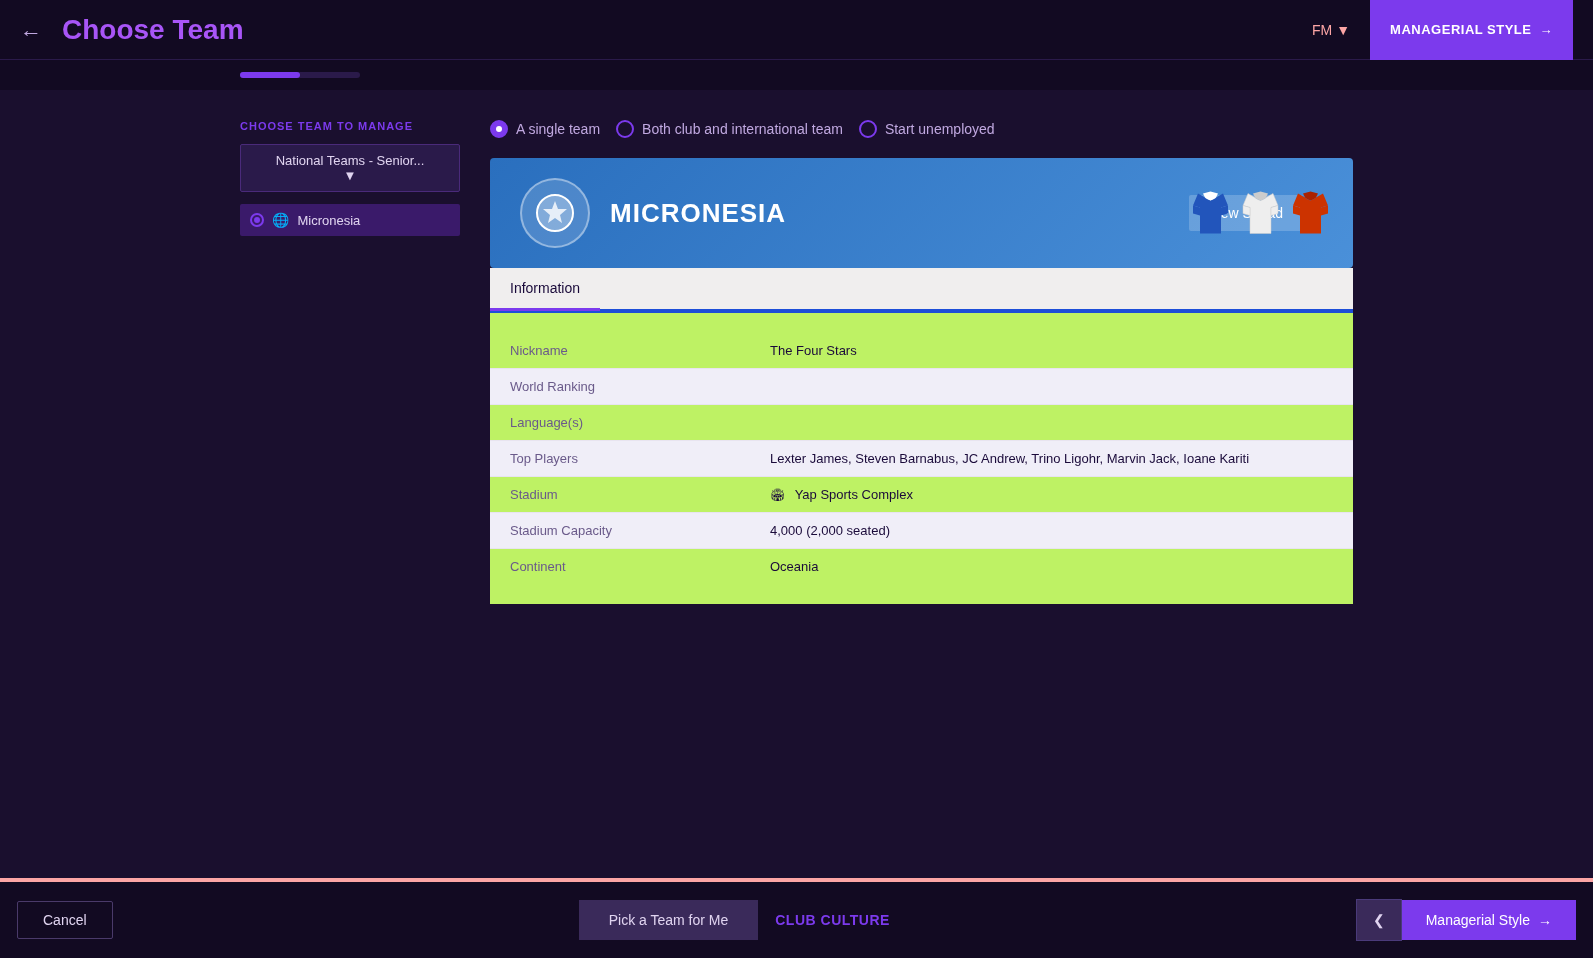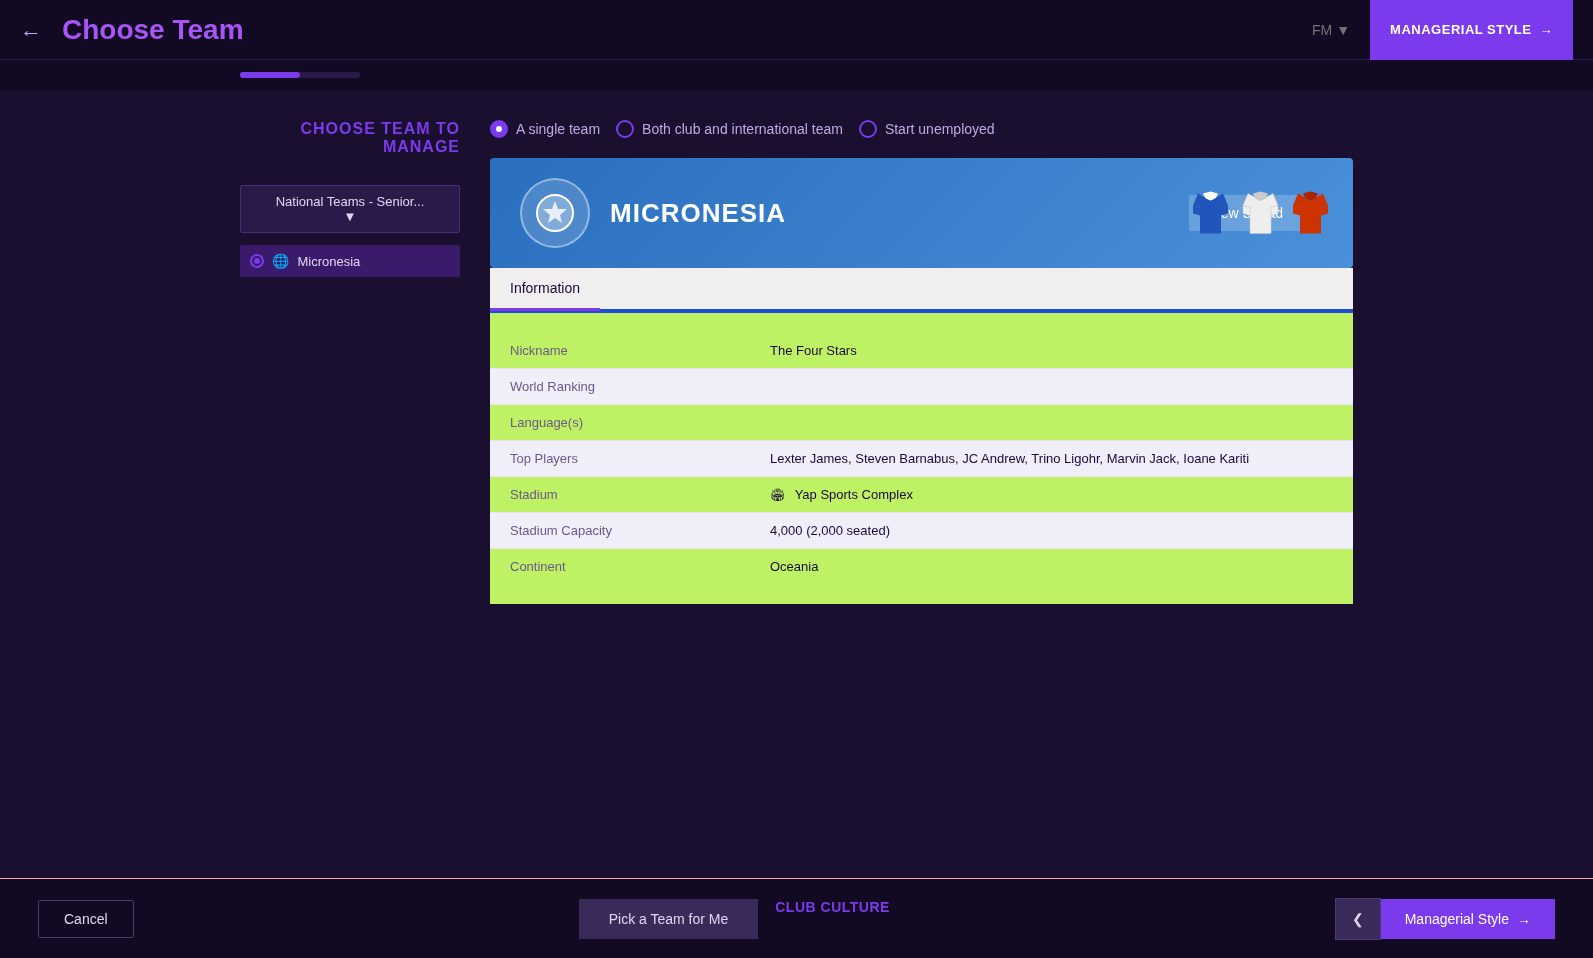--- a/index.html
+++ b/index.html
@@ -32,21 +32,21 @@
       background: none;
       border: none;
     }
     .page-title {
       color: #a855f7;
       font-size: 28px;
       font-weight: bold;
       flex: 1;
     }
     .fm-menu {
-      color: #737373;
+      color: #fca5a5;
       font-size: 14px;
       margin-right: 20px;
       cursor: pointer;
       display: flex;
       align-items: center;
       gap: 4px;
     }
     .managerial-style-btn-top {
       background-color: #7c3aed;
       color: white;
@@ -91,25 +91,24 @@
       height: calc(958px - 60px - 30px - 80px);
     }
 
     
     .left-panel {
       width: 220px;
       flex-shrink: 0;
     }
     .section-label {
       color: #7c3aed;
-      font-size: 16px;
+      font-size: 11px;
       font-weight: bold;
       letter-spacing: 1px;
-      margin-bottom: 29px;
-      text-align: right;
+      margin-bottom: 12px;
     }
     .dropdown-select {
       width: 100%;
       background-color: #2a1a4a;
       color: #e0d4f0;
       border: 1px solid #4a2a7a;
       padding: 8px 12px;
       font-size: 13px;
       cursor: pointer;
       display: flex;
@@ -309,37 +308,38 @@
     }
 
     
     .bottom-bar {
       position: absolute;
       bottom: 0;
       left: 0;
       right: 0;
       height: 80px;
       background-color: #120a22;
-      border-top: 1px solid #fca5a5;
+      border-top: 4px solid #fca5a5;
       display: flex;
       align-items: center;
       justify-content: space-between;
-      padding: 0 38px;
+      padding: 0 17px;
     }
     .cancel-btn {
       background: transparent;
       color: #e0d4f0;
       border: 1px solid #4a3a6a;
       padding: 10px 25px;
       font-size: 14px;
       cursor: pointer;
       border-radius: 2px;
     }
     .bottom-center {
       display: flex;
+      align-items: center;
       gap: 17px;
     }
     .pick-team-btn {
       background-color: #3a2a5a;
       color: #e0d4f0;
       border: none;
       padding: 12px 30px;
       font-size: 14px;
       cursor: pointer;
     }

